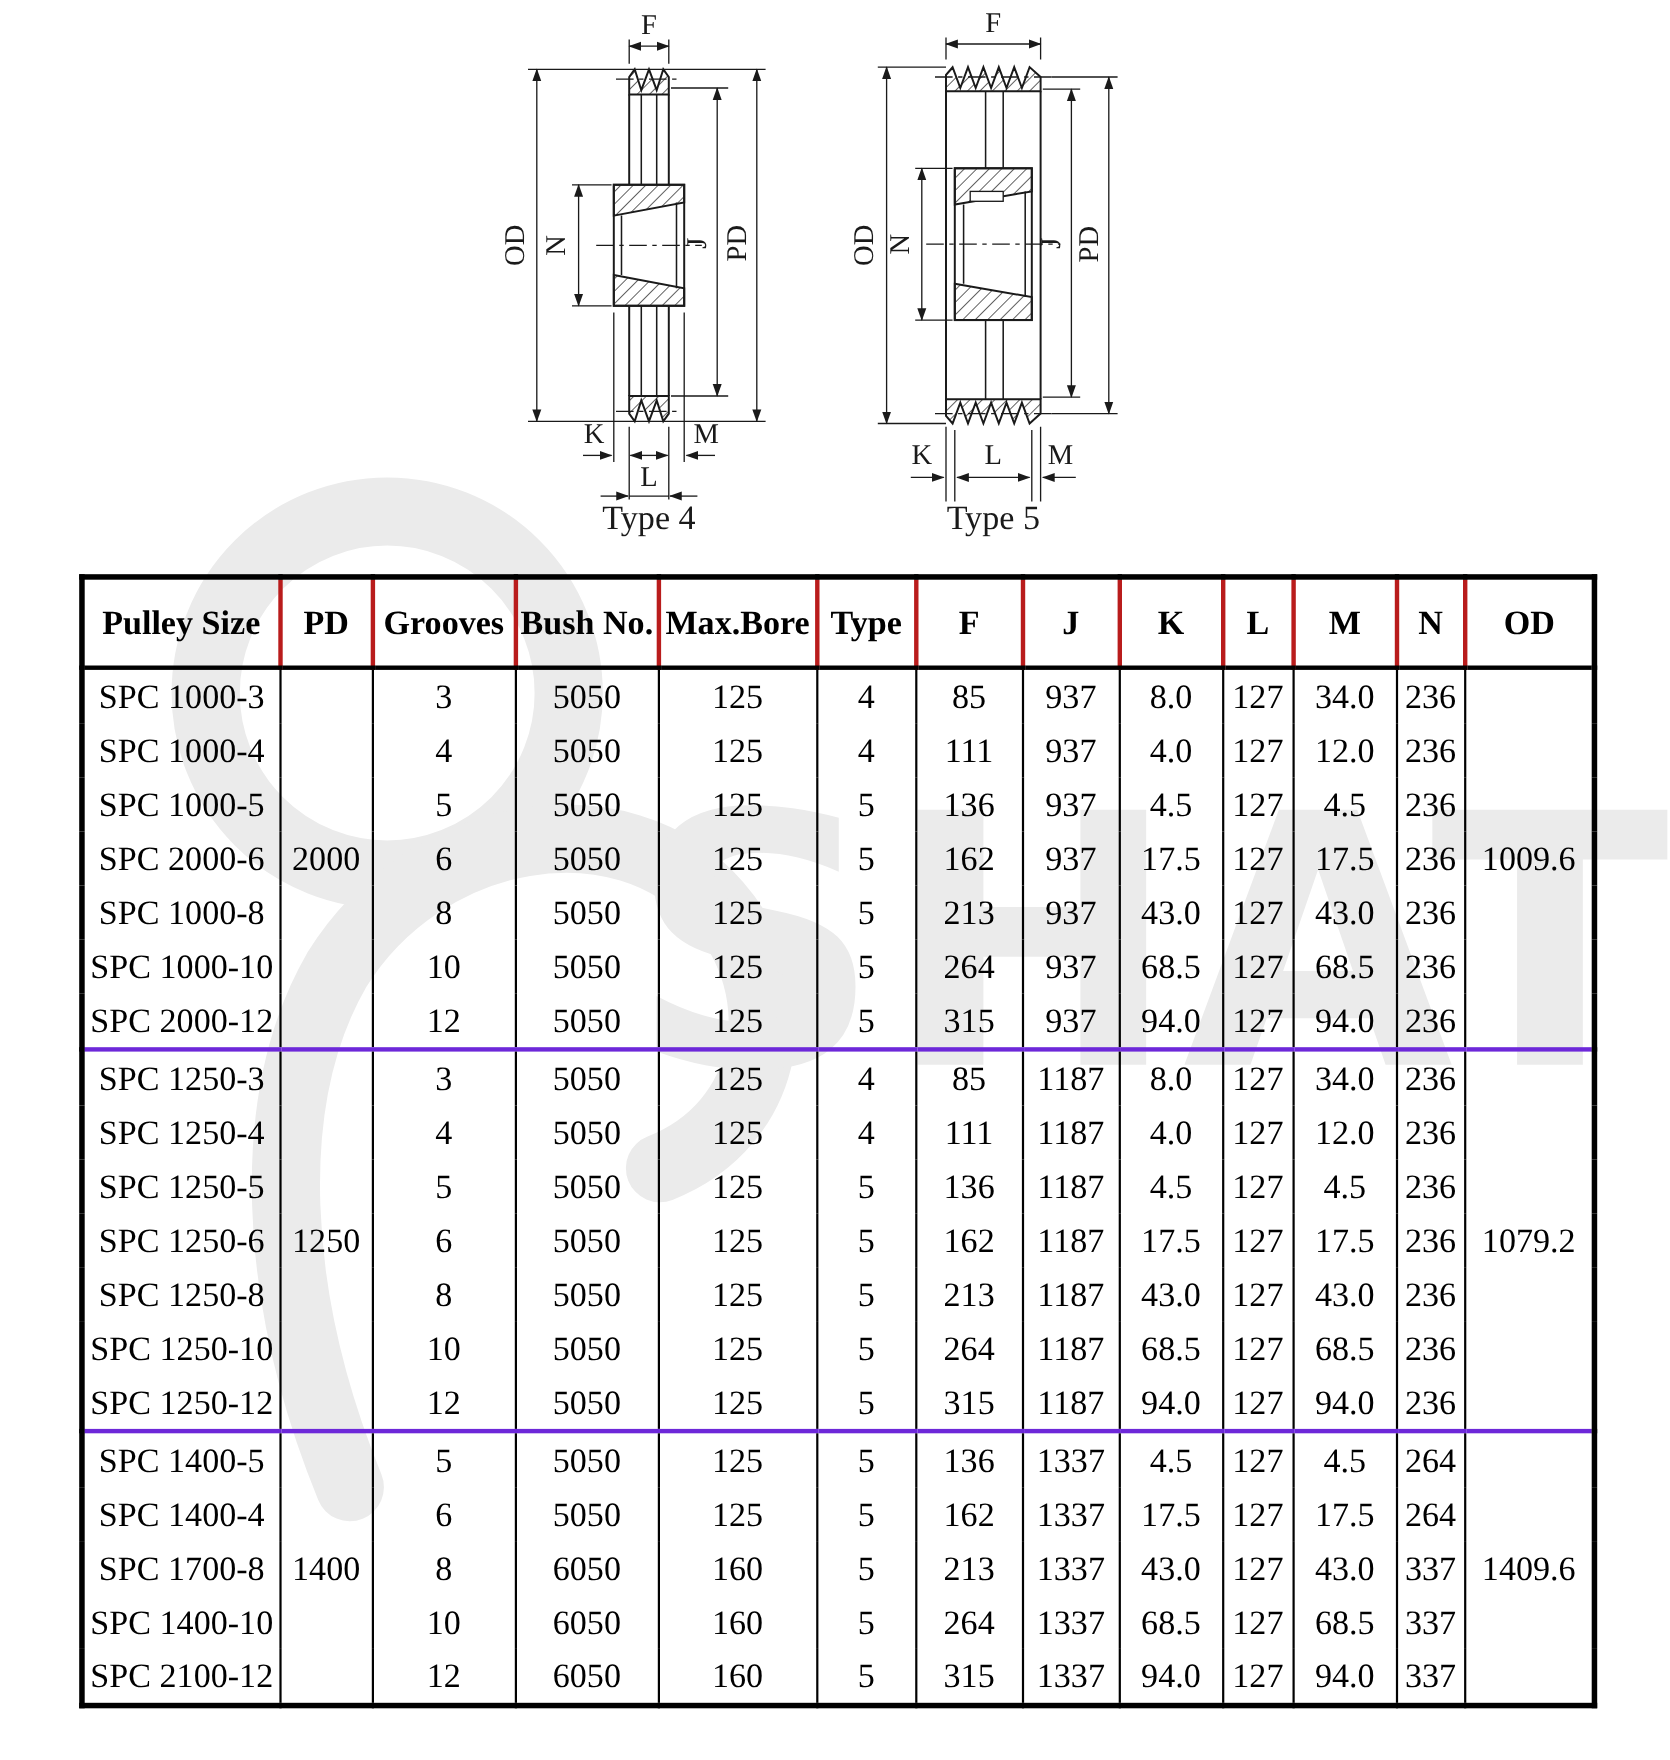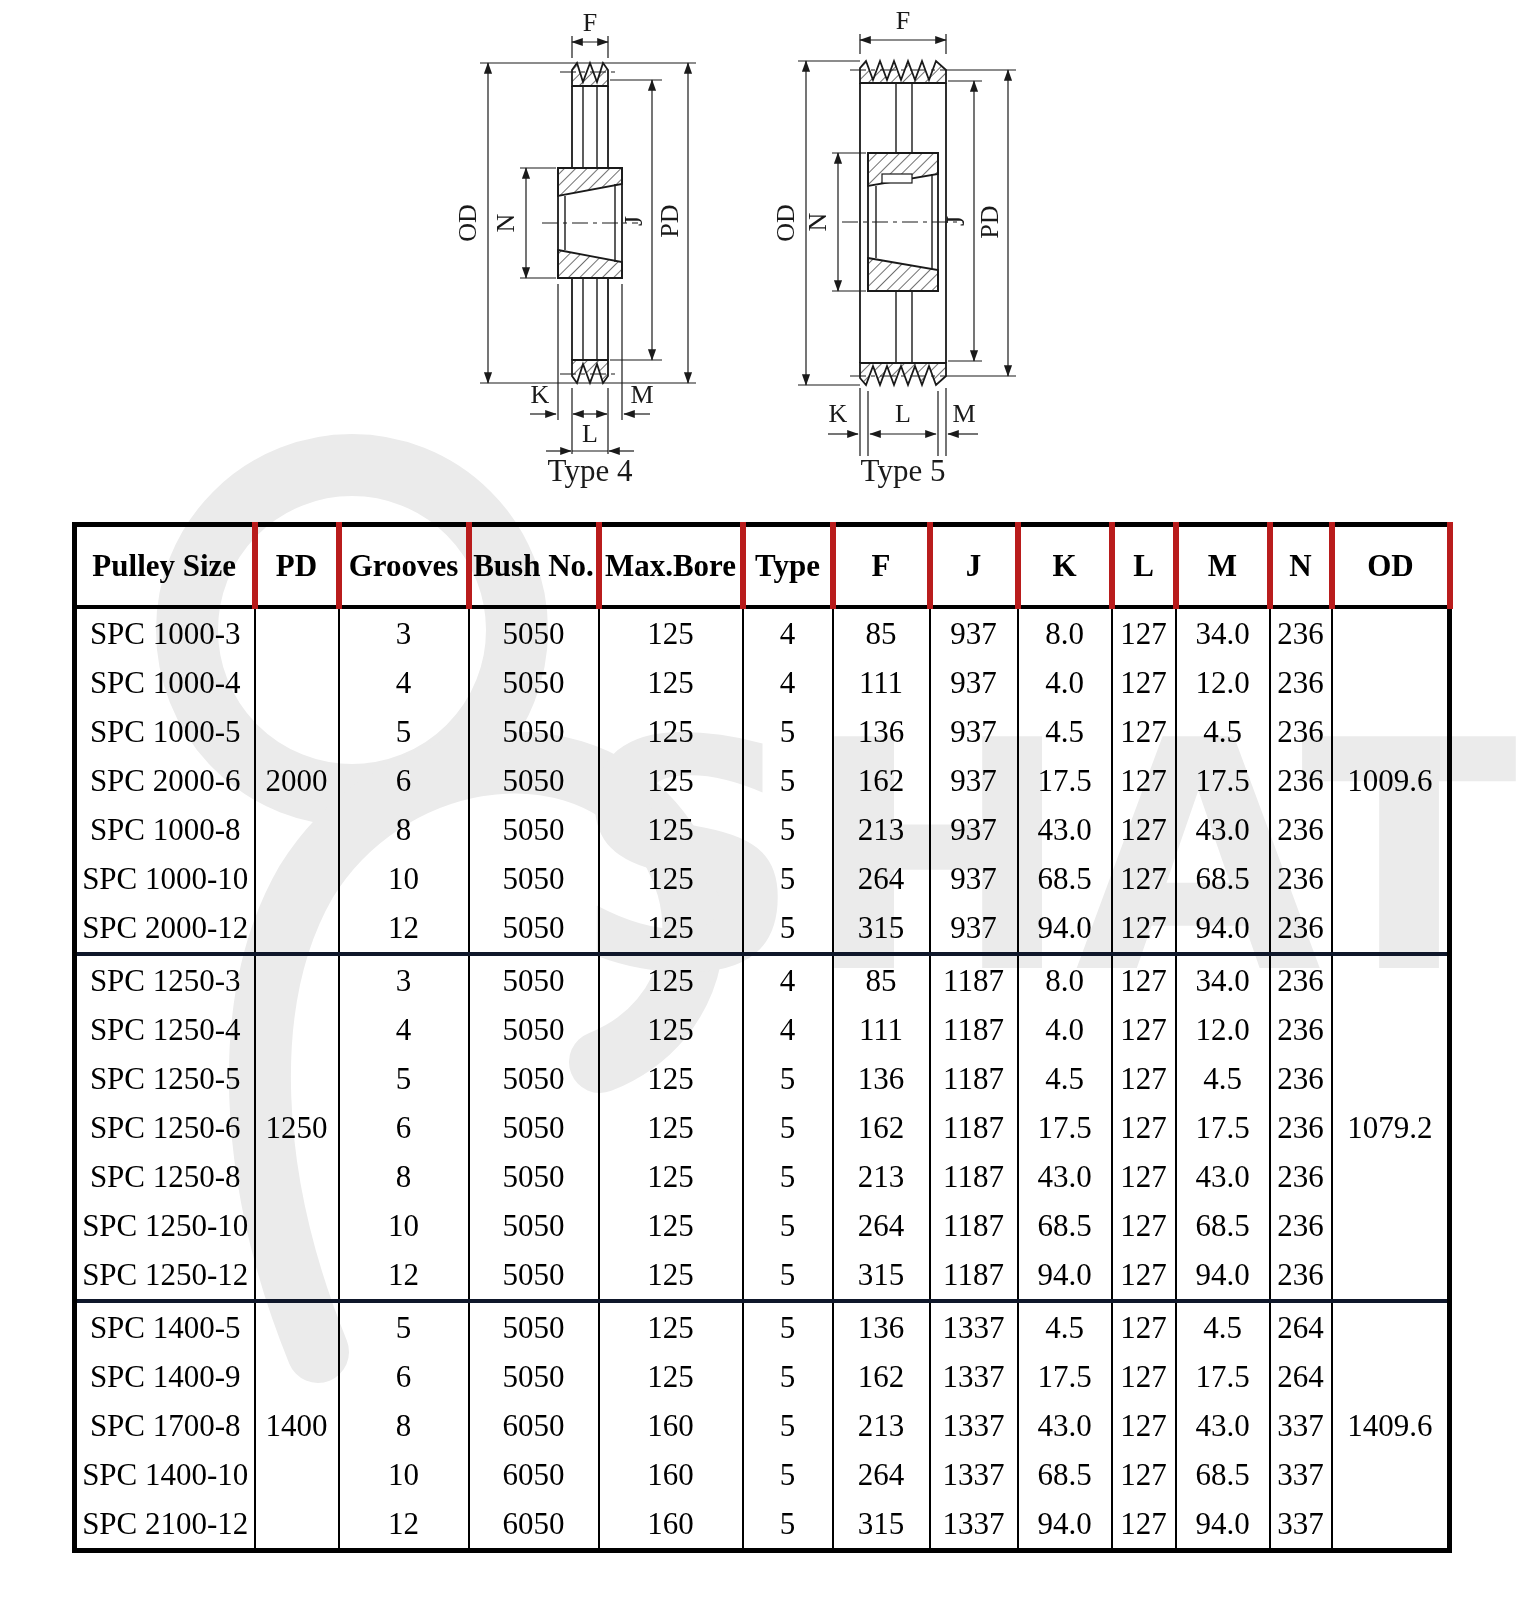--- a/index.html
+++ b/index.html
@@ -16,28 +16,28 @@
   .drawing svg text{font-family:"Liberation Serif", serif;fill:#1a1a1a;}
   
   table.spec{
     position:absolute;left:72px;top:522px;z-index:1;
     width:1375px;table-layout:fixed;border-collapse:collapse;
     background:transparent;font-size:31px;
   }
   table.spec{border:5px solid #000;}
   table.spec th{
     font-size:31px;font-weight:bold;height:78px;text-align:center;
-    border-left:2px solid #000;border-right:6px solid #b91c1c;border-bottom:4px solid #000;
+    border-left:2px solid #000;border-right:4px solid #b91c1c;border-bottom:4px solid #000;
     padding:0;background:transparent;
   }
   table.spec td{
     height:49px;text-align:center;vertical-align:middle;padding:0;
     border-left:2px solid #000;border-right:2px solid #000;background:transparent;
   }
-  table.spec tr.group-first td{border-top:4px solid #0f172a;}
+  table.spec tr.group-first td{border-top:4px solid #6d28d9;}
 </style>
 </head>
 <body>
 
 <div class="watermark">
   <svg width="1518" height="1600" viewBox="0 0 1518 1600">
     <g>
       <circle cx="352" cy="630" r="165" fill="none" stroke="#ebebeb" stroke-width="62"></circle>
       <path d="M318,1352 C248,1180 238,1000 306,882 C386,752 566,722 652,822 C722,902 702,1022 600,1062" fill="none" stroke="#ebebeb" stroke-width="62" stroke-linecap="round"></path>
     </g>
@@ -397,21 +397,21 @@
         <td>5</td>
         <td>136</td>
         <td>1337</td>
         <td>4.5</td>
         <td>127</td>
         <td>4.5</td>
         <td>264</td>
         <td rowspan="5">1409.6</td>
       </tr>
       <tr>
-        <td>SPC 1400-9</td>
+        <td>SPC 1400-4</td>
         <td>6</td>
         <td>5050</td>
         <td>125</td>
         <td>5</td>
         <td>162</td>
         <td>1337</td>
         <td>17.5</td>
         <td>127</td>
         <td>17.5</td>
         <td>264</td>

